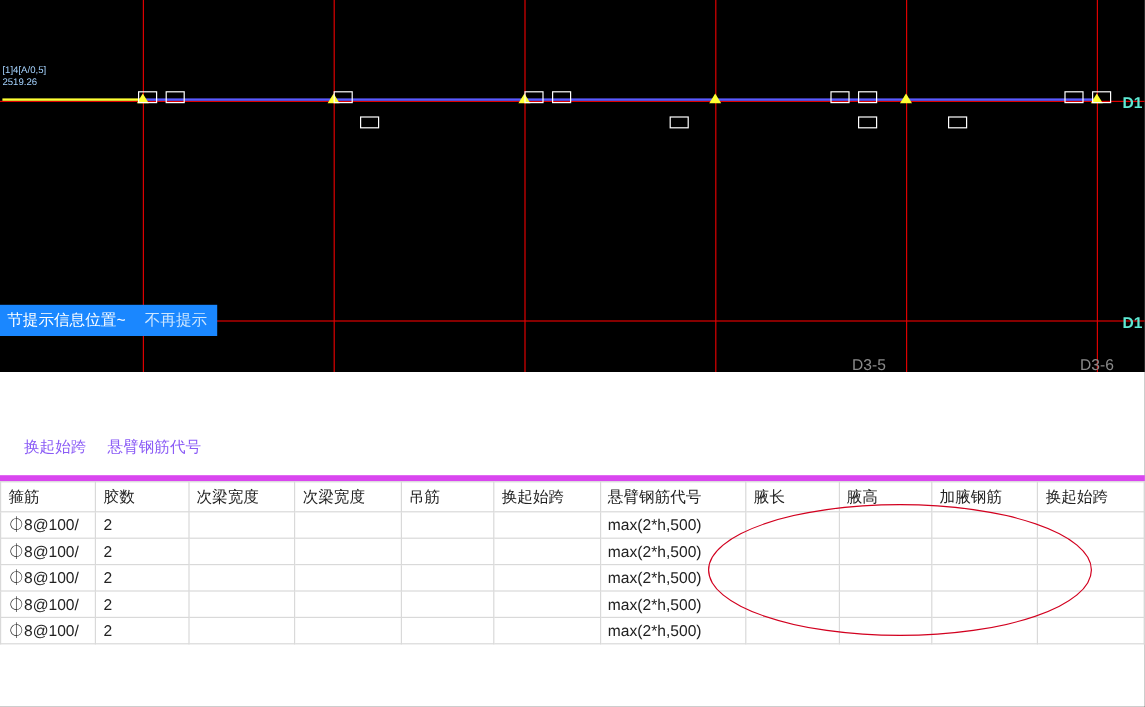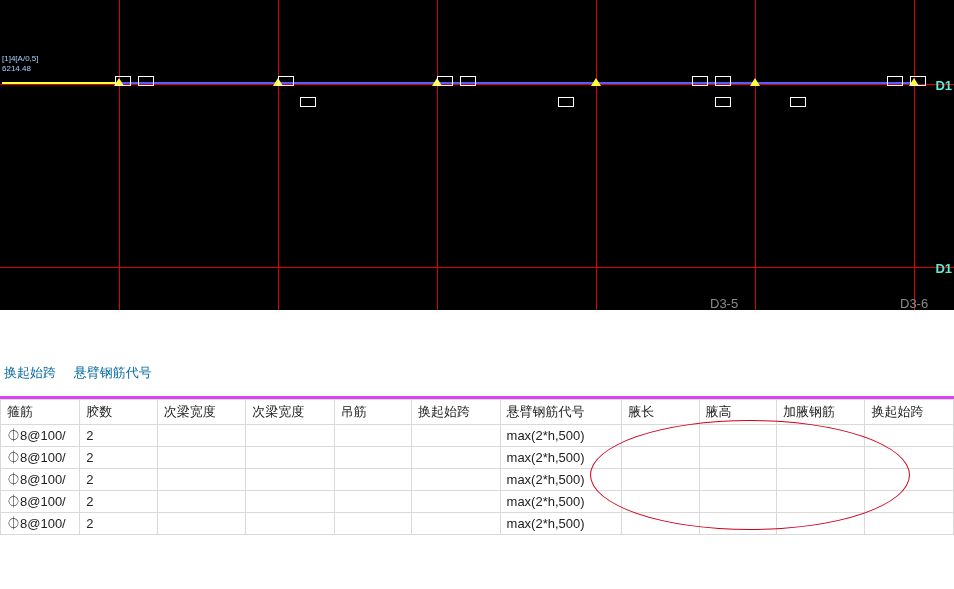--- a/index.html
+++ b/index.html
@@ -55,27 +55,27 @@
     position: absolute; left: 0; top: 280px; right: 0; height: 30px;
     background: rgba(40,40,40,0.92); color: #fff;
     font-size: 13px; padding: 6px 8px; z-index: 4;
   }
   .ax-b {
     position: absolute; color: #8a8a8a; font-size: 13px; top: 296px;
   }
 
   .tabrow {
     position: relative; top: 50px; left: 0; width: 100%;
-    font-size: 13px; color: #0369a1; padding: 4px 4px;
+    font-size: 13px; color: #8b5cf6; padding: 4px 20px;
   }
   .tabrow span { margin-right: 14px; }
 
   .grid-wrap {
     position: relative; top: 60px;
-    border-top: 3px solid #d946ef;
+    border-top: 5px solid #d946ef;
   }
   table.data {
     border-collapse: collapse; width: 100%; font-size: 13px;
     color: #222;
   }
   table.data th, table.data td {
     border: 1px solid #d9d9d9; padding: 3px 6px;
     text-align: left; font-weight: normal; height: 22px;
     white-space: nowrap; overflow: hidden;
   }
@@ -123,26 +123,30 @@
       <div class="bolt" style="left: 692px; top: 76px;"></div>
       <div class="bolt" style="left: 715px; top: 76px;"></div>
       <div class="bolt" style="left: 715px; top: 97px;"></div>
       <div class="bolt" style="left: 790px; top: 97px;"></div>
       <div class="bolt" style="left: 887px; top: 76px;"></div>
       <div class="bolt" style="left: 910px; top: 76px;"></div>
     </div>
 
   <div class="mini">
     <div>[1]4[A/0,5]</div>
-    <div>6214.48</div>
+    <div>2519.26</div>
   </div>
 
   <div class="ax-label" style="right:2px; top:78px;">D1</div>
   <div class="ax-label" style="right:2px; top:261px;">D1</div>
 
+  <div class="tip-bar">
+    <span>节提示信息位置~</span>
+    <span class="tip-link">不再提示</span>
+  </div>
 
 
   <div class="ax-b" style="left:710px;">D3-5</div>
   <div class="ax-b" style="left:900px;">D3-6</div>
 </div>
 
 <div class="tabrow">
   <span>换起始跨</span>
   <span>悬臂钢筋代号</span>
 </div>

